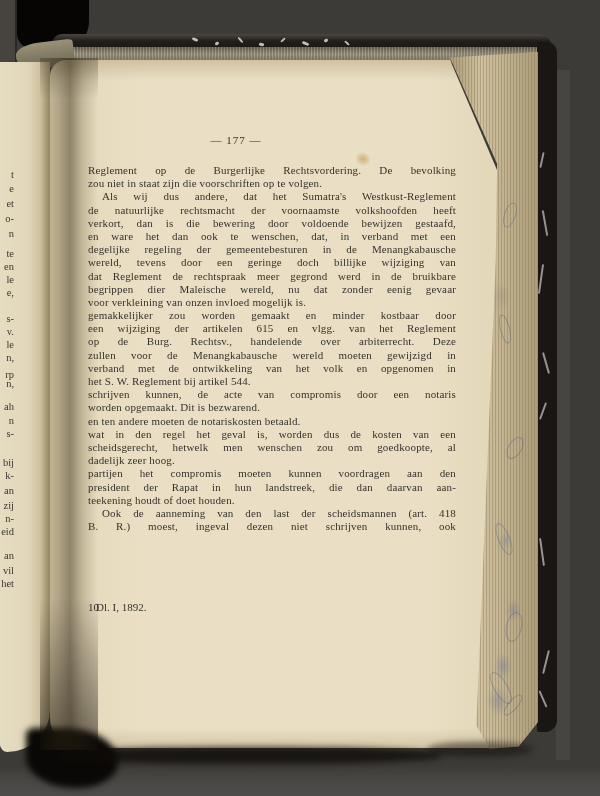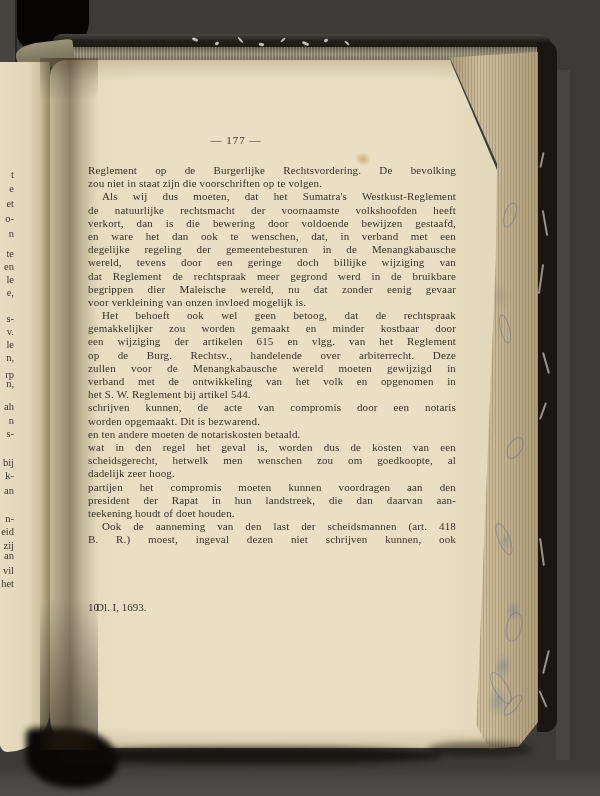--- a/index.html
+++ b/index.html
@@ -130,65 +130,64 @@
       <span class="frag" style="top: 277px;">le</span>
       <span class="frag" style="top: 290px;">n,</span>
       <span class="frag" style="top: 307px;">rp</span>
       <span class="frag" style="top: 316px;">n,</span>
       <span class="frag" style="top: 339px;">ah</span>
       <span class="frag" style="top: 353px;">n</span>
       <span class="frag" style="top: 366px;">s-</span>
       <span class="frag" style="top: 395px;">bij</span>
       <span class="frag" style="top: 408px;">k-</span>
       <span class="frag" style="top: 423px;">an</span>
-      <span class="frag" style="top: 438px; margin-top: 40px;">zij</span>
+      <span class="frag" style="top: 438px;">zij</span>
       <span class="frag" style="top: 451px;">n-</span>
       <span class="frag" style="top: 464px;">eid</span>
       <span class="frag" style="top: 488px;">an</span>
       <span class="frag" style="top: 503px;">vil</span>
       <span class="frag" style="top: 516px;">het</span>
     </div>
 
   <div class="right-page">
     <div class="stain"></div>
     <div class="pagenum">— 177 —</div>
     <div class="textcol">
 
     <div class="bline">Reglement op de Burgerlijke Rechtsvordering. De bevolking</div>
         <div class="bline last">zou niet in staat zijn die voorschriften op te volgen.</div>
-        <div class="bline indent">Als wij dus moeten, dat het Sumatra's Westkust-Reglement</div>
+        <div class="bline indent">Als wij dus andere, dat het Sumatra's Westkust-Reglement</div>
         <div class="bline">de natuurlijke rechtsmacht der voornaamste volkshoofden heeft</div>
         <div class="bline">verkort, dan is die bewering door voldoende bewijzen gestaafd,</div>
         <div class="bline">en ware het dan ook te wenschen, dat, in verband met een</div>
         <div class="bline">degelijke regeling der gemeentebesturen in de Menangkabausche</div>
         <div class="bline">wereld, tevens door een geringe doch billijke wijziging van</div>
         <div class="bline">dat Reglement de rechtspraak meer gegrond werd in de bruikbare</div>
         <div class="bline">begrippen dier Maleische wereld, nu dat zonder eenig gevaar</div>
         <div class="bline last">voor verkleining van onzen invloed mogelijk is.</div>
-        <div class="bline indent">Het behoeft ook wel geen betoog, dat de rechtspraak</div>
         <div class="bline">gemakkelijker zou worden gemaakt en minder kostbaar door</div>
         <div class="bline">een wijziging der artikelen 615 en vlgg. van het Reglement</div>
         <div class="bline">op de Burg. Rechtsv., handelende over arbiterrecht. Deze</div>
         <div class="bline">zullen voor de Menangkabausche wereld moeten gewijzigd in</div>
         <div class="bline">verband met de ontwikkeling van het volk en opgenomen in</div>
         <div class="bline last">het S. W. Reglement bij artikel 544.</div>
         <div class="bline">schrijven kunnen, de acte van compromis door een notaris</div>
         <div class="bline last">worden opgemaakt. Dit is bezwarend.</div>
         <div class="bline last">en ten andere moeten de notariskosten betaald.</div>
         <div class="bline">wat in den regel het geval is, worden dus de kosten van een</div>
         <div class="bline">scheidsgerecht, hetwelk men wenschen zou om goedkoopte, al</div>
         <div class="bline last">dadelijk zeer hoog.</div>
         <div class="bline">partijen het compromis moeten kunnen voordragen aan den</div>
         <div class="bline">president der Rapat in hun landstreek, die dan daarvan aan-</div>
         <div class="bline last">teekening houdt of doet houden.</div>
         <div class="bline indent">Ook de aanneming van den last der scheidsmannen (art. 418</div>
         <div class="bline">B. R.) moest, ingeval dezen niet schrijven kunnen, ook</div>
       </div>
     <div class="pfooter">
-      <span class="vol">Dl. I, 1693.</span>
+      <span class="vol">Dl. I, 1892.</span>
       <span class="sig">10</span>
     </div>
   </div>
 
   <div class="gutter"></div>
 
   <div class="fore-edge">
     <i style="left:54px;top:150px;width:12px;height:26px;transform:rotate(18deg);"></i>
     <i style="left:50px;top:262px;width:10px;height:30px;transform:rotate(-14deg);"></i>
     <i style="left:58px;top:384px;width:14px;height:24px;transform:rotate(30deg);"></i>

